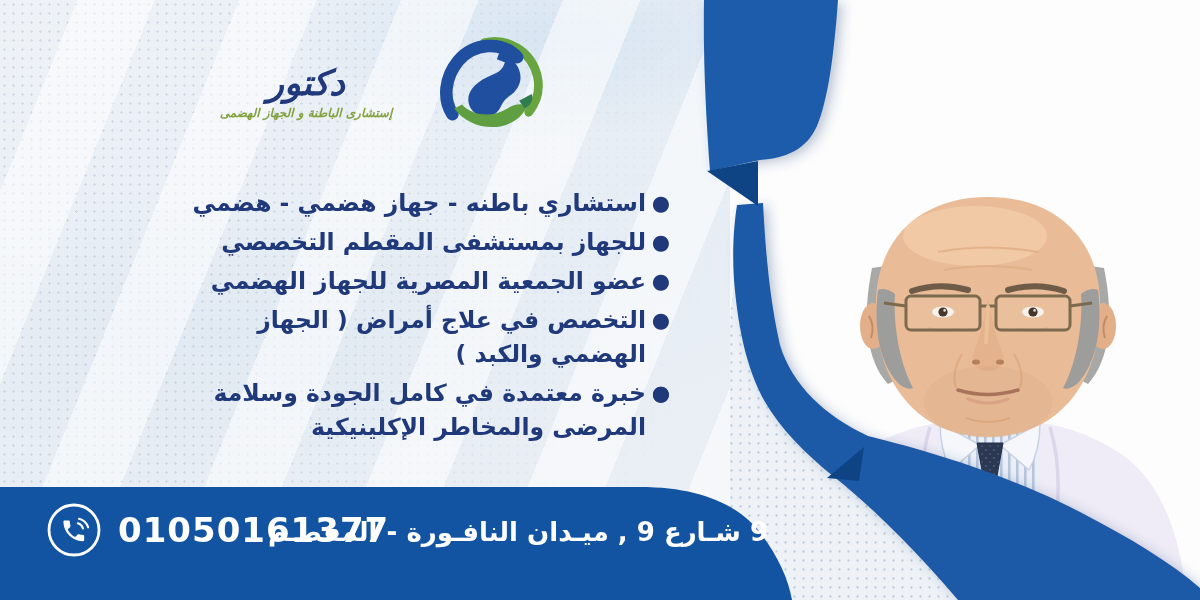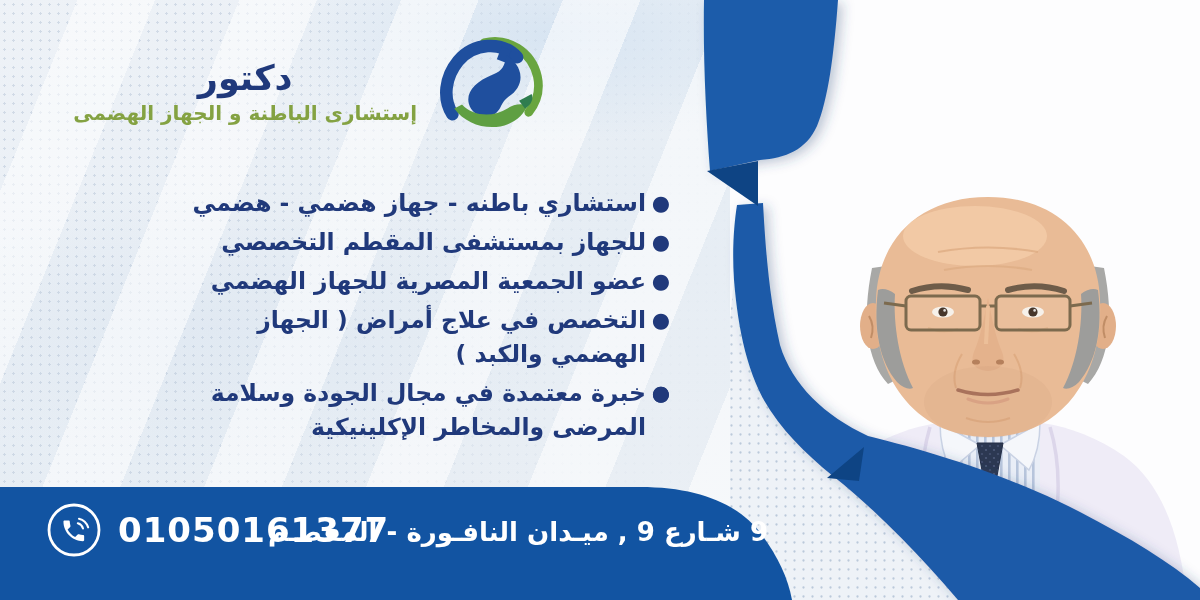--- a/index.html
+++ b/index.html
@@ -18,26 +18,26 @@
     -webkit-mask-image:linear-gradient(102deg,#000 22%,rgba(0,0,0,.35) 45%,transparent 62%);
             mask-image:linear-gradient(102deg,#000 22%,rgba(0,0,0,.35) 45%,transparent 62%);
   }
   .stripes-layer{
     position:absolute;inset:-120px;
     background:repeating-linear-gradient(112deg,
       rgba(255,255,255,0) 0 78px, rgba(255,255,255,.55) 78px 150px);
   }
   .art{position:absolute;inset:0;}
   
-  .header{position:absolute;top:34px;left:178px;width:372px;direction:rtl;display:flex;align-items:center;gap:17px;}
+  .header{position:absolute;top:34px;left:178px;width:372px;direction:rtl;display:flex;align-items:center;gap:0;font-style:italic;}
   .logo-wrap{flex:0 0 116px;height:116px;}
   .header-text{flex:1;text-align:center;color:#20397b;}
   .doctor-title{font-size:35px;font-weight:800;line-height:1.1;}
   .doctor-name{font-size:39px;font-weight:800;line-height:1.15;white-space:nowrap;}
-  .specialty{font-size:20px;font-weight:700;color:#84a242;margin-top:4px;white-space:nowrap;}
+  .specialty{font-size:12px;font-weight:700;color:#84a242;margin-top:4px;white-space:nowrap;}
   
   .quals{position:absolute;top:186px;left:158px;width:512px;margin:0;padding:0;
          list-style:none;direction:rtl;text-align:right;}
   .quals li{position:relative;padding-right:24px;margin-bottom:5px;
             font-size:23.5px;line-height:34px;font-weight:800;color:#20397b;}
   .quals li .bullet{position:absolute;right:0;top:0;font-size:21px;line-height:34px;color:#20397b;}
   
   .footer-content{position:absolute;left:0;top:492px;width:100%;height:80px;color:#fff;}
   .phone-group{position:absolute;left:46px;top:10px;display:flex;align-items:center;gap:16px;}
   .phone-number{font-size:34px;font-weight:800;letter-spacing:1px;direction:ltr;}
@@ -178,21 +178,21 @@
       <div class="specialty">إستشارى الباطنة و الجهاز الهضمى</div>
     </div>
   </div>
 
   <ul class="quals">
       <li><span class="bullet">●</span><span>استشاري باطنه - جهاز هضمي - هضمي</span></li>
       <li><span class="bullet">●</span><span>للجهاز بمستشفى المقطم التخصصي</span></li>
       <li><span class="bullet">●</span><span>عضو الجمعية المصرية للجهاز الهضمي</span></li>
       <li><span class="bullet">●</span><span>التخصص في علاج أمراض  ( الجهاز الهضمي والكبد )</span></li>
       <li><span class="bullet">●</span></li>
-      <li><span class="bullet">●</span><span>خبرة معتمدة في مجال الجودة وسلامة المرضى والمخاطر الإكلينيكية</span></li>
+      <li><span class="bullet">●</span><span>خبرة معتمدة في كامل الجودة وسلامة المرضى والمخاطر الإكلينيكية</span></li>
     </ul>
 
   <div class="footer-content">
     <div class="phone-group">
       <svg class="icon-svg" width="56" height="56" viewBox="-28 -28 56 56">
         <circle cx="0" cy="0" r="25" stroke="#fff" stroke-width="2.8" fill="none"></circle>
         <g transform="translate(-14,-13) scale(1.15)">
           <path d="M6.6 10.8c1.4 2.8 3.8 5.1 6.6 6.6l2.2-2.2c.3-.3.7-.4 1-.2 1.1.4 2.3.6 3.6.6.6 0 1 .4 1 1V20c0 .6-.4 1-1 1C10.6 21 3 13.4 3 4c0-.6.4-1 1-1h3.5c.6 0 1 .4 1 1 0 1.2.2 2.4.6 3.6.1.3 0 .7-.2 1l-2.3 2.2z" fill="#fff"></path>
           <path d="M15.5 5.5 q3.5 1 4.5 4.5" stroke="#fff" stroke-width="1.8" fill="none" stroke-linecap="round"></path>
           <path d="M16.5 1.5 q6 1.5 8 7.5" stroke="#fff" stroke-width="1.8" fill="none" stroke-linecap="round"></path>

